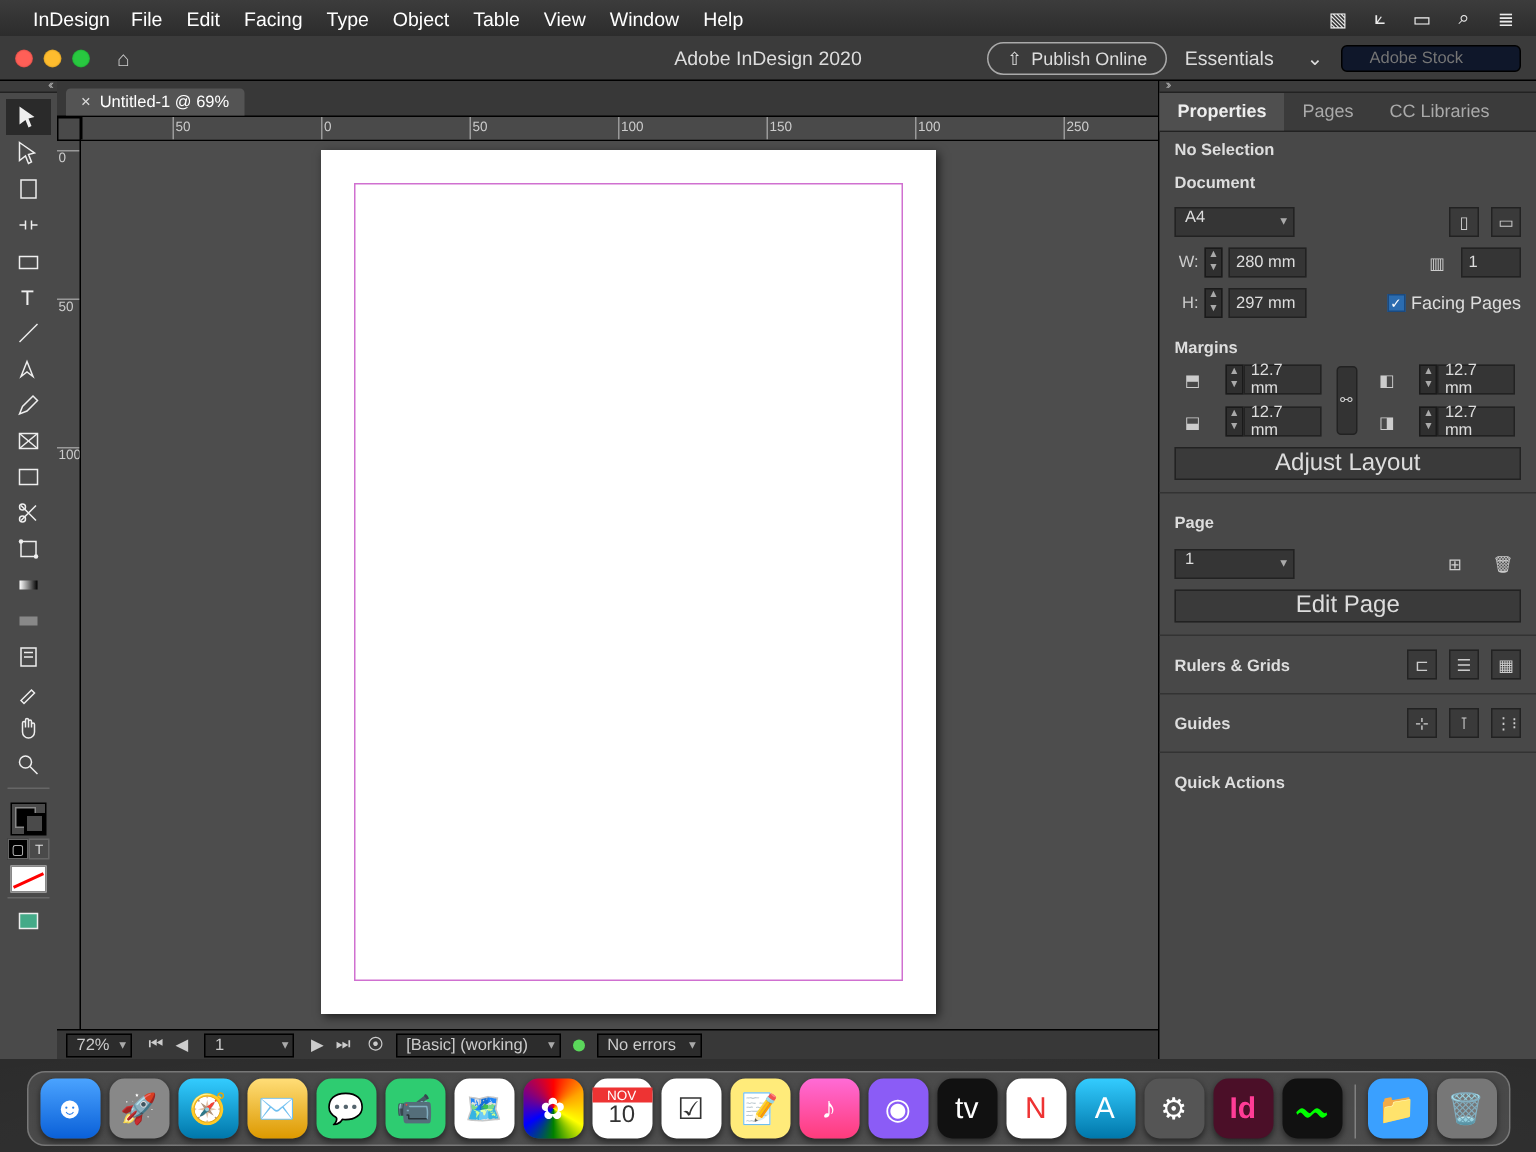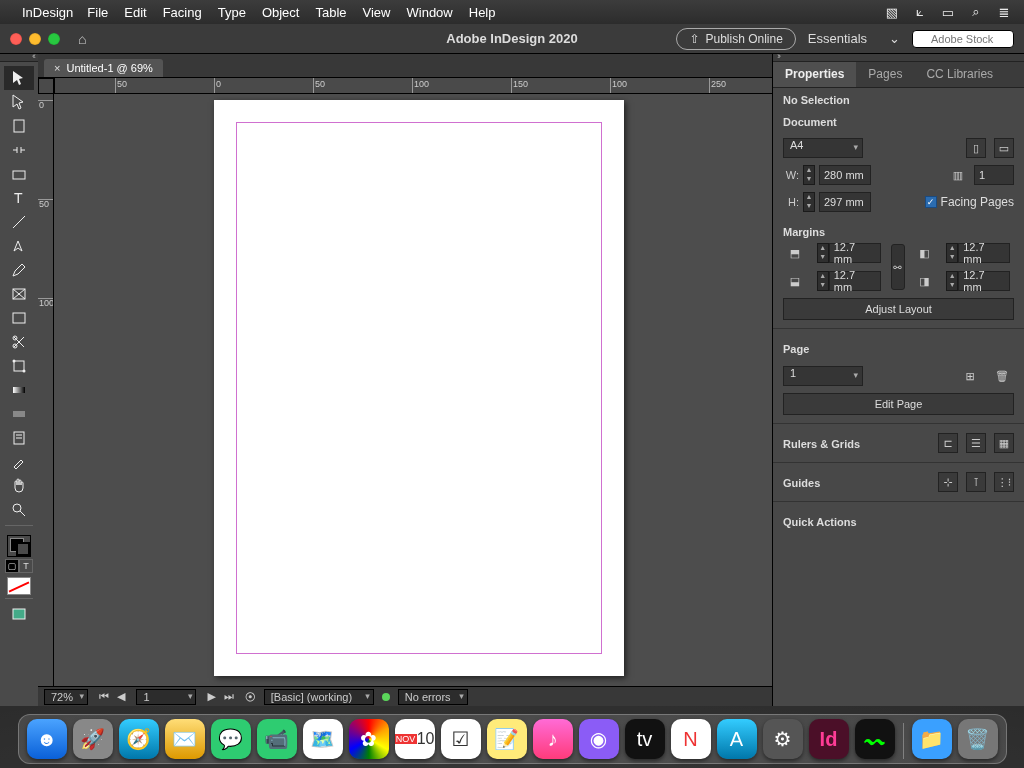--- a/index.html
+++ b/index.html
@@ -12,25 +12,25 @@
 .menubar .menuitem { margin-right: 16px; }
 .menubar .spacer { flex: 1; }
 .menubar .status-icon { width: 20px; height: 16px; margin-left: 8px; display: inline-flex; align-items: center; justify-content: center; opacity: .9; }
 
 
 .titlebar { height: 30px; background: #3b3b3b; display: flex; align-items: center; padding: 0 10px; border-bottom: 1px solid #000; }
 .traffic { display: flex; gap: 7px; align-items: center; }
 .traffic span { width: 12px; height: 12px; border-radius: 50%; display:inline-block; box-shadow: inset 0 0 1px rgba(0,0,0,.5); }
 .tr-red { background:#ff5f57; } .tr-yel { background:#febc2e; } .tr-grn { background:#28c840; }
 .home-icon { margin-left: 18px; color:#ccc; font-size:14px; }
-.titlebar .title { position:absolute; left:0; right:0; text-align:center; font-size:13px; color:#ddd; pointer-events:none;font-weight:bold; }
+.titlebar .title { position:absolute; left:0; right:0; text-align:center; font-size:13px; color:#ddd; pointer-events:none; }
 .titlebar .right { margin-left:auto; display:flex; align-items:center; gap:12px; }
 .publish-btn { border:1px solid #aaa; border-radius:14px; padding:3px 12px; font-size:12px; color:#ddd; display:flex; align-items:center; gap:6px; }
 .workspace { font-size:13px; color:#ddd; display:flex; align-items:center; gap:22px; }
-.stock-search { width:102px; height:18px; background:#ffffff; border:1px solid #000; border-radius:4px; font-size:11px; color:#888; padding:0 4px 0 18px; position:relative; }
+.stock-search { width:120px; height:18px; background:#0f172a; border:1px solid #000; border-radius:4px; font-size:11px; color:#888; padding:0 4px 0 18px; position:relative; }
 .stock-wrap { position:relative; }
 .stock-wrap::before { content:"⌕"; position:absolute; left:4px; top:2px; color:#888; font-size:12px; }
 
 
 .collapse-bar { height:8px; background:#3c3c3c; border-bottom:1px solid #222; position:relative; }
 .collapse-bar::after { content:"‹‹"; position:absolute; right:4px; top:-3px; font-size:9px; color:#aaa; letter-spacing:-2px; }
 .collapse-bar.right::after { content:"››"; left:4px; right:auto; }
 
 
 .workarea { display:flex; height: calc(768px - 24px - 30px - 62px); }
@@ -84,21 +84,21 @@
 .sel::after { content:"▾"; position:absolute; right:4px; top:3px; font-size:9px; color:#aaa; }
 .sel.w80 { width:80px; }
 .num-field { display:flex; align-items:center; gap:4px; }
 .num-field .lab { font-size:11px; color:#ccc; min-width:16px; text-align:right; }
 .stepper { width:12px; height:20px; background:#2f2f2f; border:1px solid #1a1a1a; display:flex; flex-direction:column; }
 .stepper span { flex:1; font-size:7px; color:#aaa; text-align:center; line-height:8px; }
 .val { background:#353535; border:1px solid #222; height:20px; width:52px; font-size:11px; color:#ddd; padding:0 4px; display:flex; align-items:center; }
 .icon-btn { width:20px; height:20px; background:#3a3a3a; border:1px solid #222; display:flex; align-items:center; justify-content:center; color:#ccc; font-size:11px; }
 .icon-btn.plain { background:transparent; border:none; width:24px; height:22px; }
 .checkbox { width:12px; height:12px; background:#2b6cb0; border:1px solid #1a4a80; display:inline-flex; align-items:center; justify-content:center; font-size:9px; color:#fff; }
-.wide-btn { background:#3a3a3a; border:1px solid #222; height:22px; width:100%; font-size:11px; color:#ddd; display:flex; align-items:center; justify-content:center; }
+.wide-btn { background:#3a3a3a; border:1px solid #222; height:22px; width:100%; font-size:16px; color:#ddd; display:flex; align-items:center; justify-content:center; }
 .sep-line { height:1px; background:#333; margin:8px -10px; }
 .split { display:flex; justify-content:space-between; align-items:center; }
 .icon-row { display:flex; gap:8px; }
 
 .margin-grid { display:grid; grid-template-columns: auto auto 16px auto auto; gap:6px 6px; align-items:center; }
 .link-pill { width:14px; height:46px; grid-row: span 2; background:#333; border:1px solid #222; border-radius:3px; display:flex; align-items:center; justify-content:center; font-size:10px; color:#ccc; }
 
 .swatch-group { display:flex; flex-direction:column; align-items:center; gap:2px; margin-top:6px; }
 .swatch-box { width:24px; height:22px; border:1px solid #000; position:relative; }
 .sw-fill { position:absolute; left:2px; top:2px; width:14px; height:14px; background:#000; border:1px solid #888; }
@@ -489,21 +489,21 @@
 <div class="dock-wrap">
   <div class="dock">
     <div class="app" style="background:linear-gradient(#4aa3ff,#0a60d8)">☻</div>
     <div class="app" style="background:#888">🚀</div>
     <div class="app" style="background:linear-gradient(#3cf,#07a)">🧭</div>
     <div class="app" style="background:linear-gradient(#fd7,#d90)">✉️</div>
     <div class="app" style="background:#2ecc71">💬</div>
     <div class="app" style="background:#2ecc71">📹</div>
     <div class="app" style="background:#fff;color:#333">🗺️</div>
     <div class="app" style="background:conic-gradient(red,orange,yellow,green,blue,purple,red)">✿</div>
-    <div class="app" style="background:#fff;color:#e33;flex-direction:row;font-size:9px">
+    <div class="app" style="background:#fff;color:#e33;flex-direction:column;font-size:9px">
         <div style="background:#e33;color:#fff;width:100%;text-align:center">NOV</div>
         <div style="font-size:16px;color:#333">10</div>
       </div>
     <div class="app" style="background:#fff;color:#333">☑︎</div>
     <div class="app" style="background:#ffeb7a;color:#a80">📝</div>
     <div class="app" style="background:linear-gradient(#ff6bd6,#ff3b7b)">♪</div>
     <div class="app" style="background:#8b5cf6">◉</div>
     <div class="app" style="background:#111">tv</div>
     <div class="app" style="background:#fff;color:#e33">N</div>
     <div class="app" style="background:linear-gradient(#3cf,#07a)">A</div>

